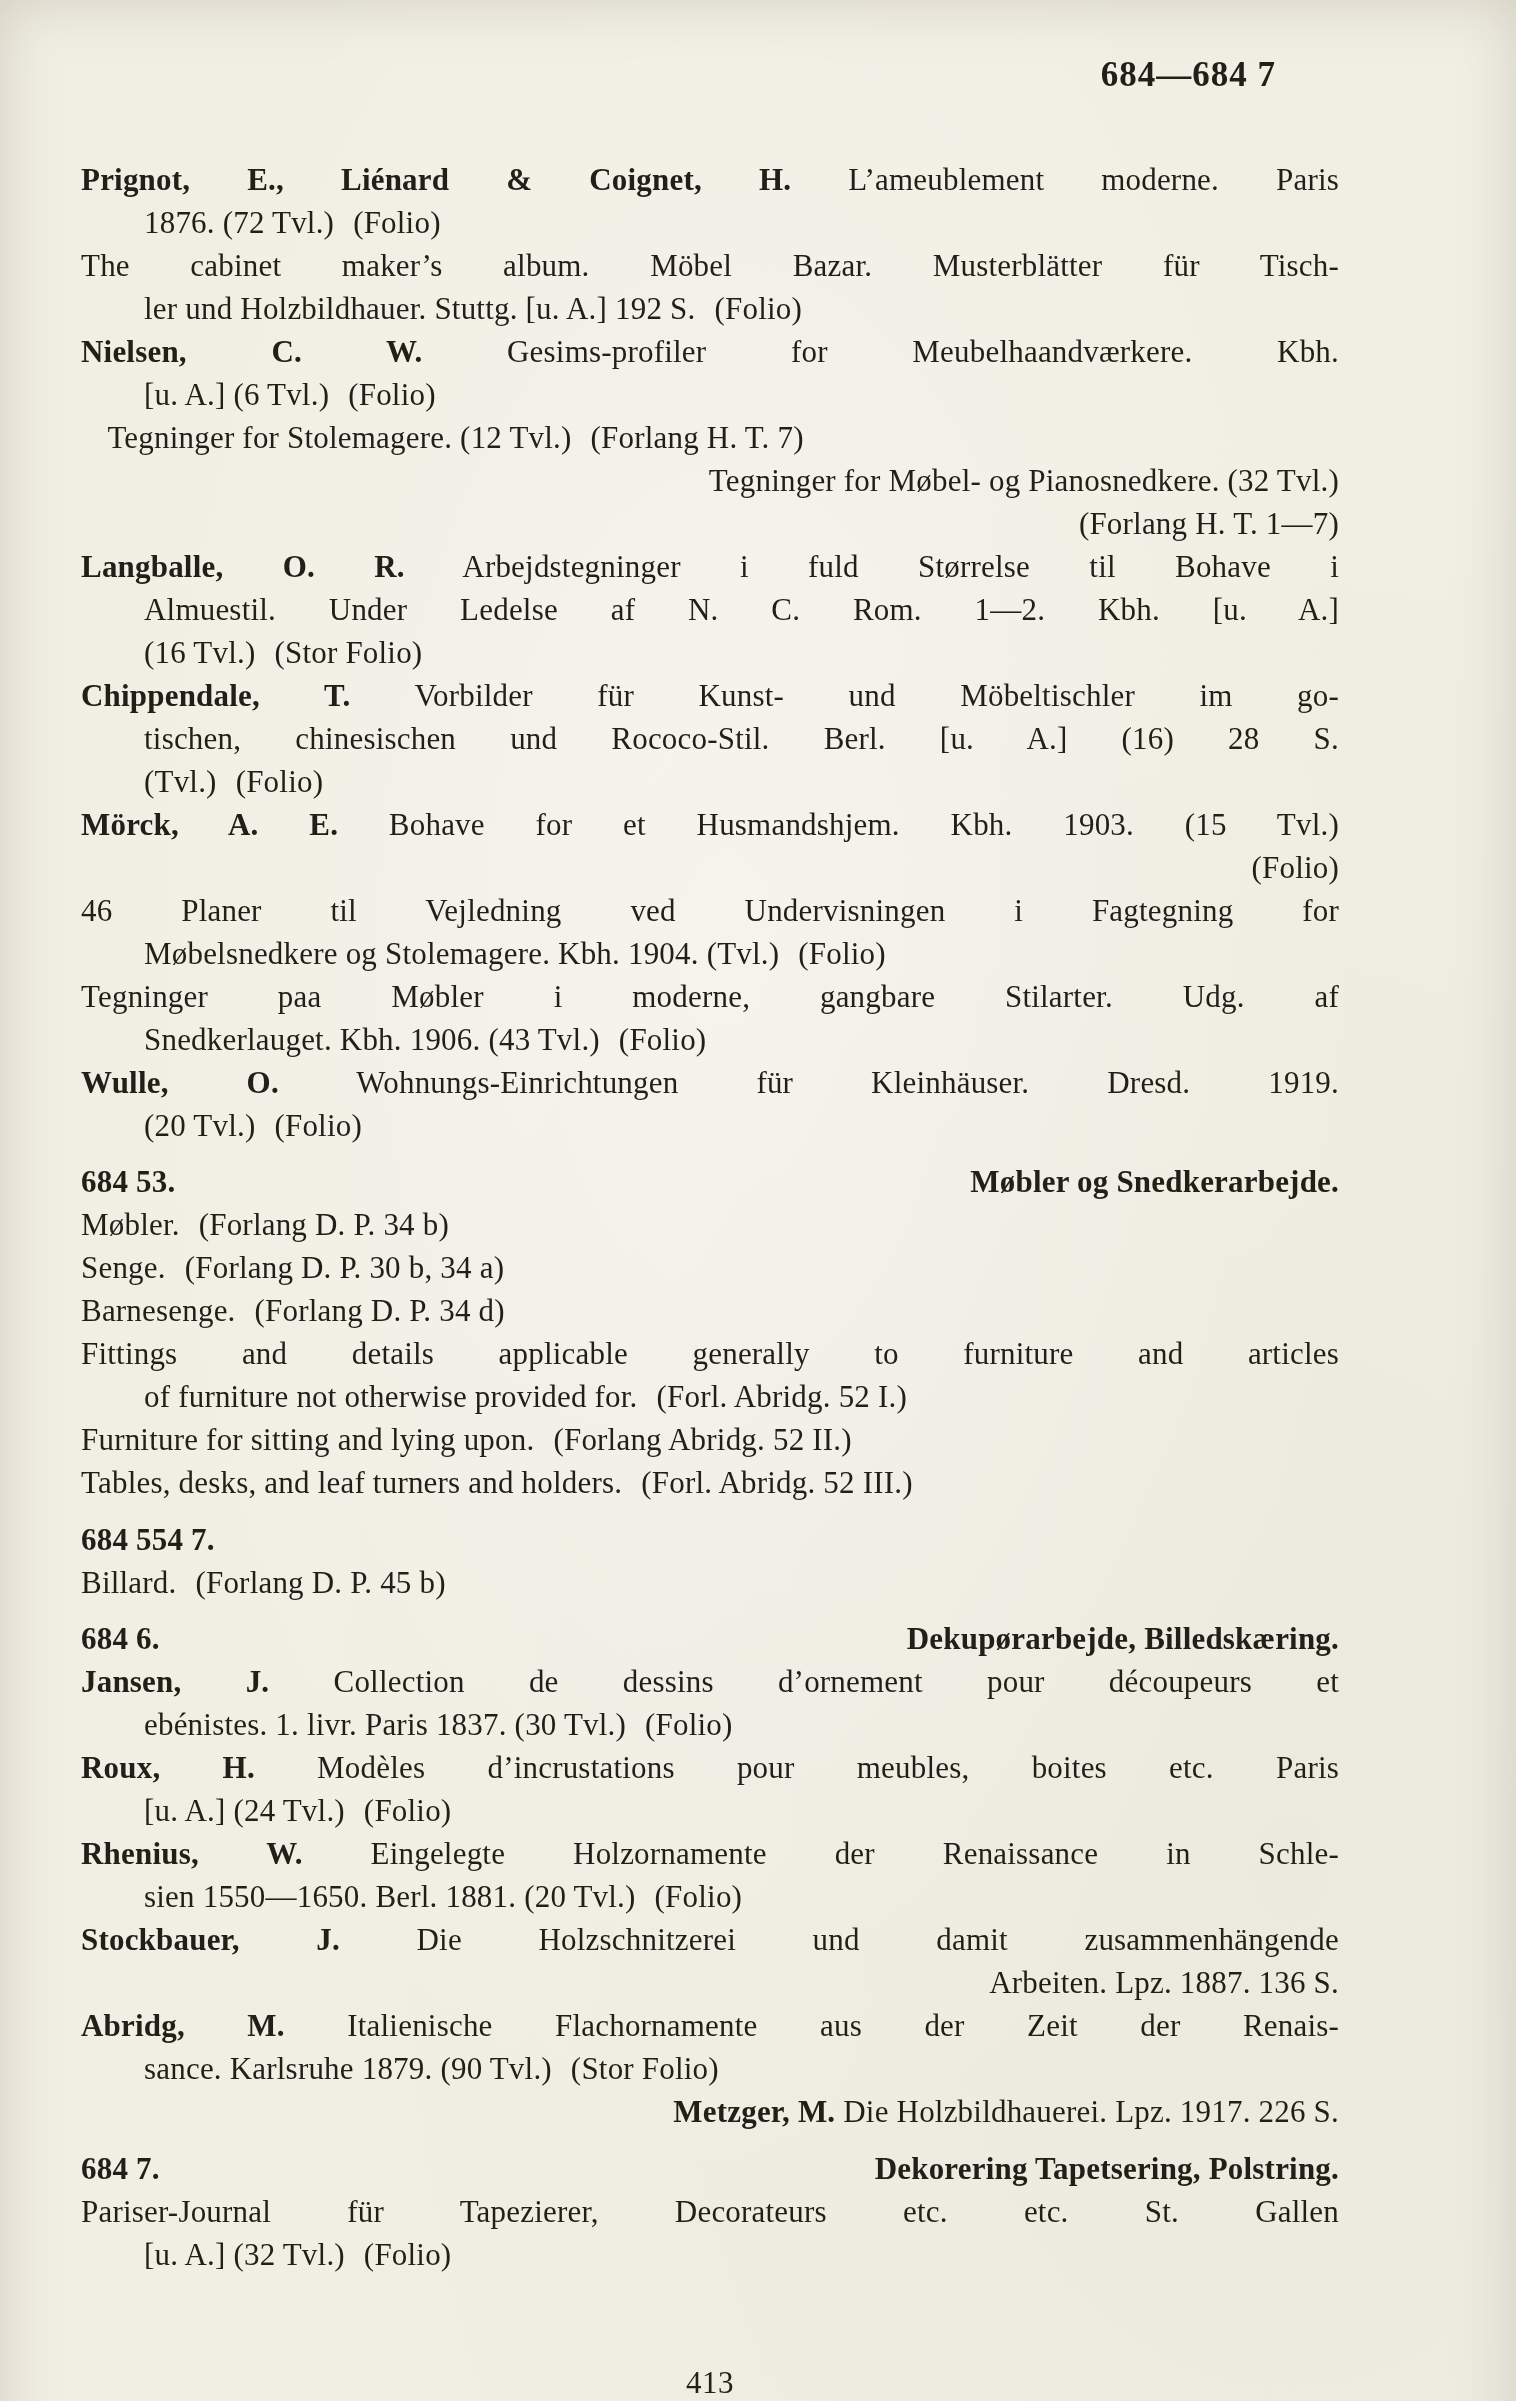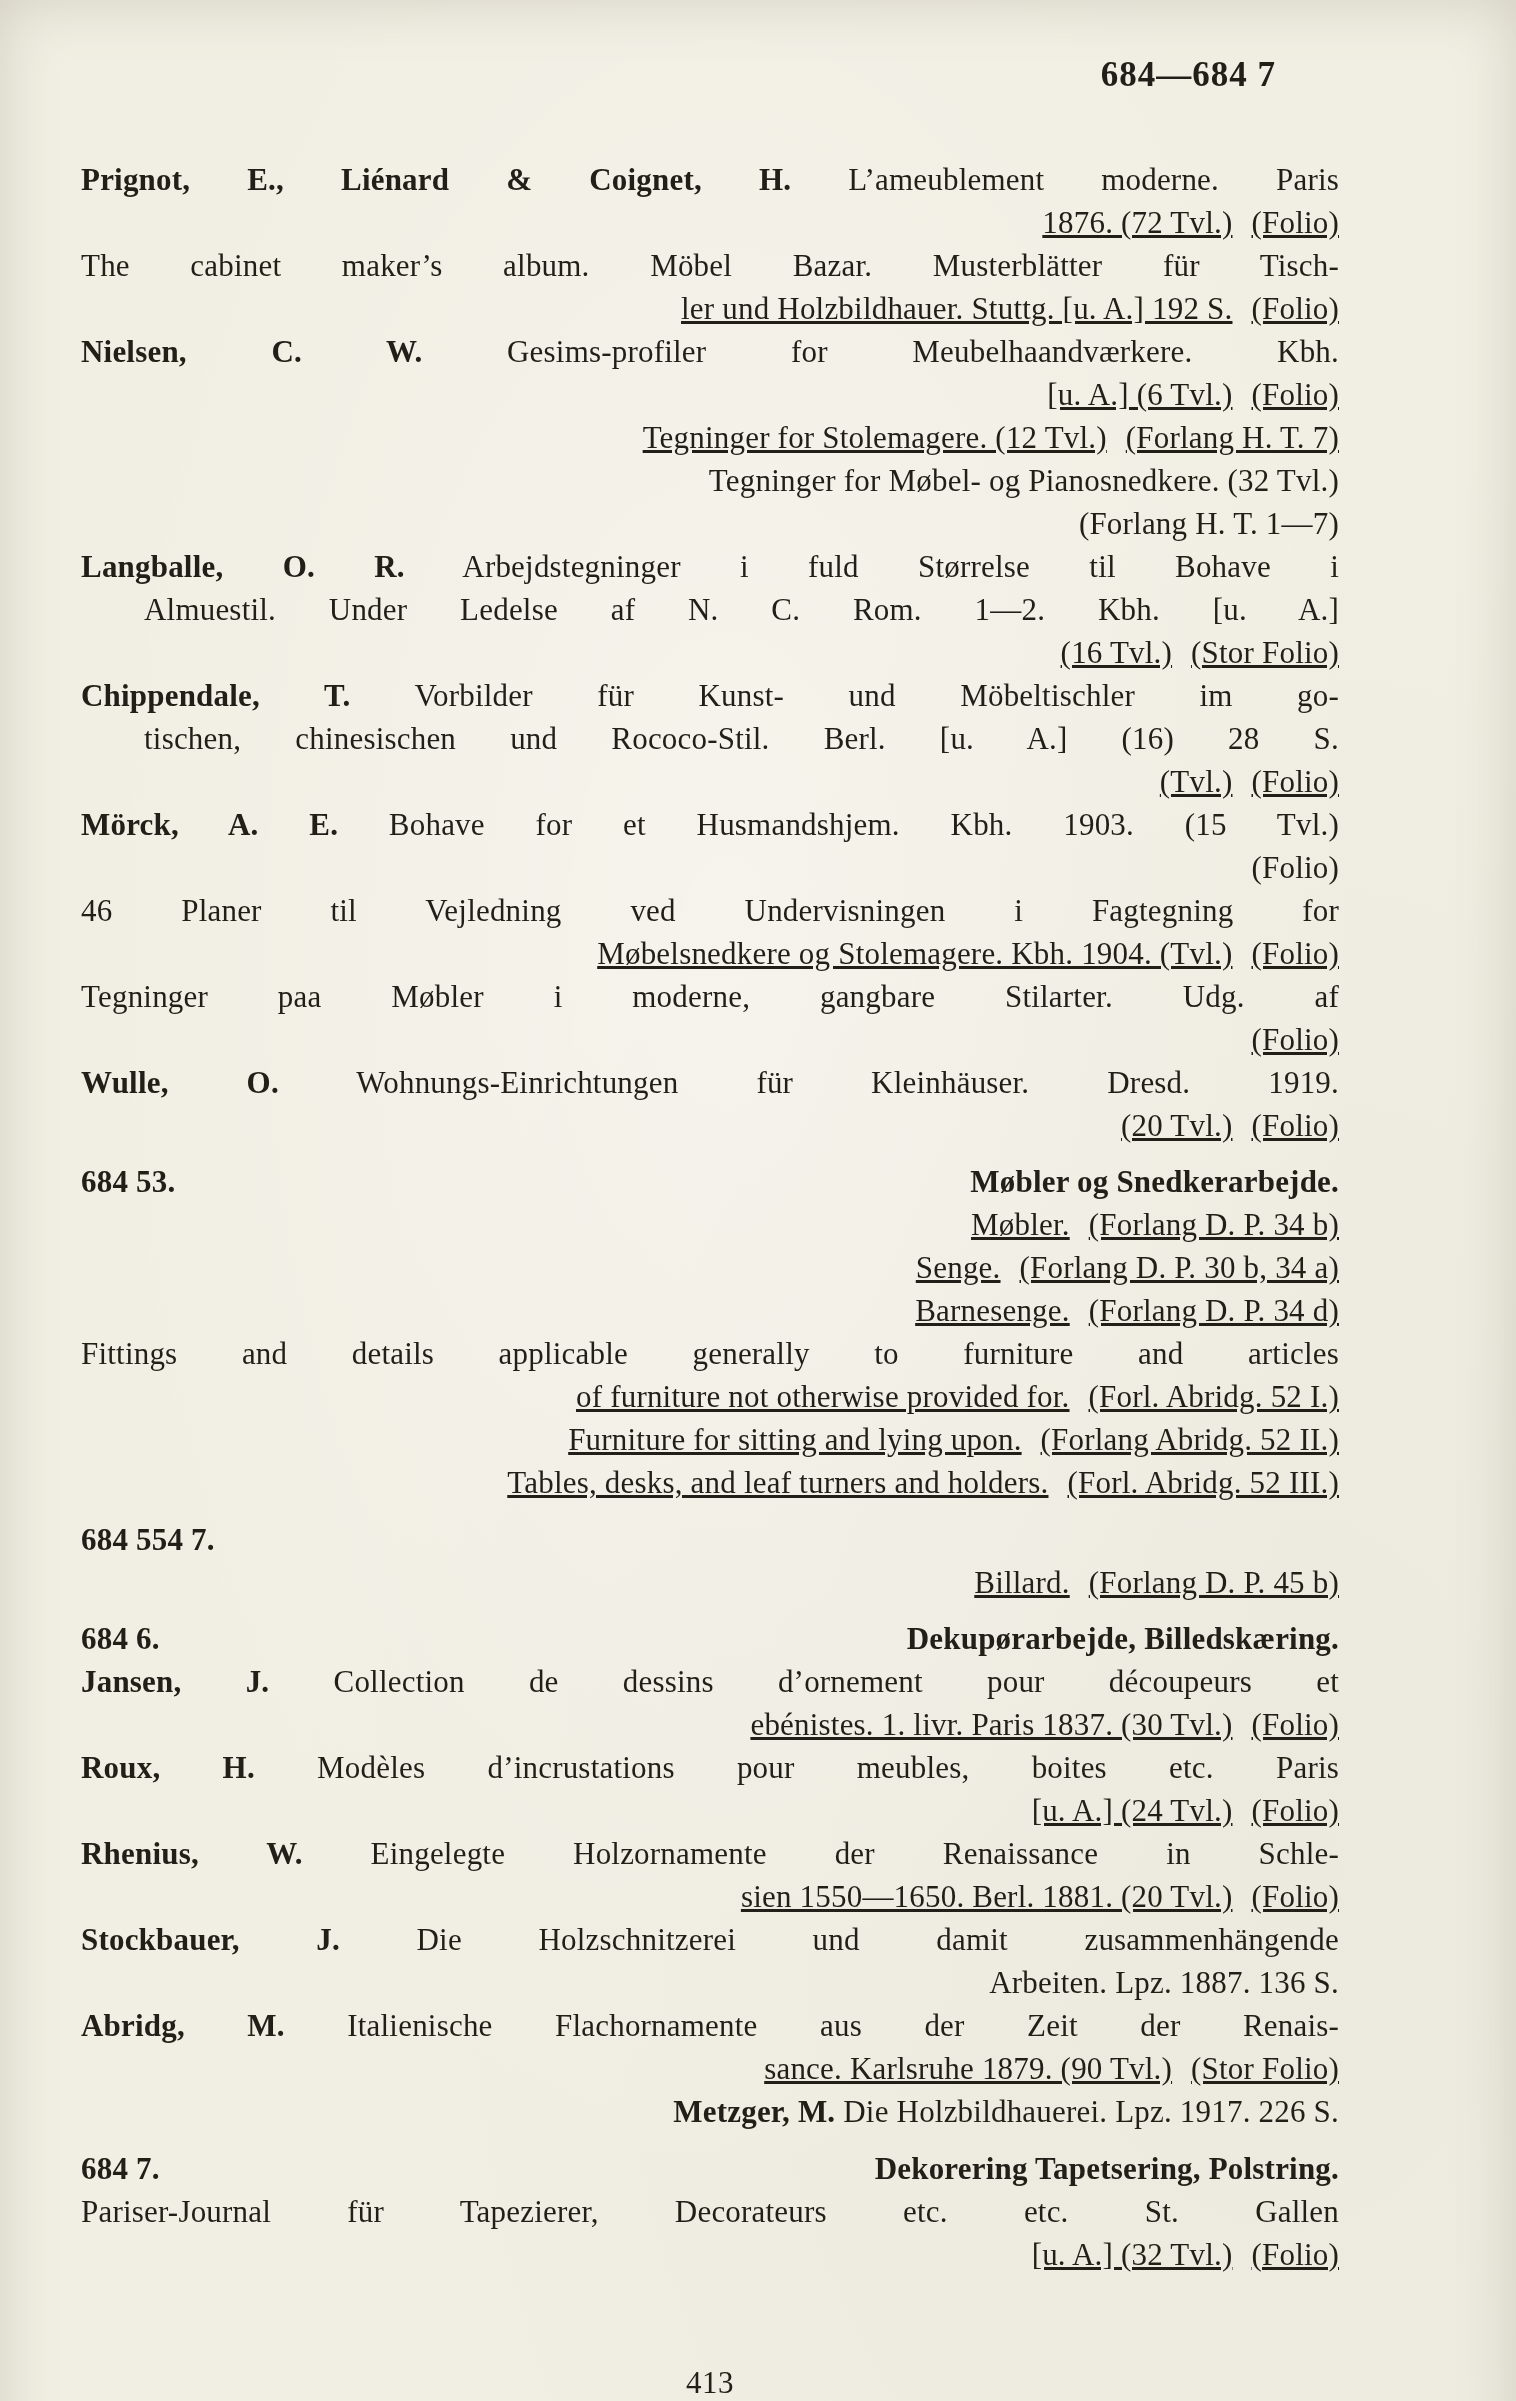--- a/index.html
+++ b/index.html
@@ -52,23 +52,22 @@
     text-align-last: justify;
   }
   .t-left {
     text-align: right;
   }
   .t-right {
     text-align: right;
   }
   .t-split {
     display: flex;
-    justify-content: flex-end;
+    justify-content: flex-start;
     align-items: baseline;
-    text-decoration: underline;
   }
   .t-heading {
     display: flex;
     justify-content: space-between;
     align-items: baseline;
     font-weight: bold;
     margin-top: 13.4px;
     gap: 13px;
   }
   .ind1 { padding-left: 63px; }
@@ -129,20 +128,21 @@
       </div>
       <div class="line t-justify"><span class="b">Mörck, A. E.</span> <span>Bohave for et Husmandshjem. Kbh. 1903. (15 Tvl.)</span></div>
       <div class="line t-right"><span>(Folio)</span></div>
       <div class="line t-justify"><span>46 Planer til Vejledning ved Undervisningen i Fagtegning for</span></div>
       <div class="line t-split ind1">
         <span class="cell-left"><span>Møbelsnedkere og Stolemagere. Kbh. 1904. (Tvl.)</span></span>
         <span class="cell-right">(Folio)</span>
       </div>
       <div class="line t-justify"><span>Tegninger paa Møbler i moderne, gangbare Stilarter. Udg. af</span></div>
       <div class="line t-split ind1">
+        <span class="cell-left"><span>Snedkerlauget. Kbh. 1906. (43 Tvl.)</span></span>
         <span class="cell-right">(Folio)</span>
       </div>
       <div class="line t-justify"><span class="b">Wulle, O.</span> <span>Wohnungs-Einrichtungen für Kleinhäuser. Dresd. 1919.</span></div>
       <div class="line t-split ind1">
         <span class="cell-left"><span>(20 Tvl.)</span></span>
         <span class="cell-right">(Folio)</span>
       </div>
       <div class="line t-heading">
         <span class="cell-left"><span class="b">684 53.</span></span>
         <span class="b cell-right">Møbler og Snedkerarbejde.</span>

